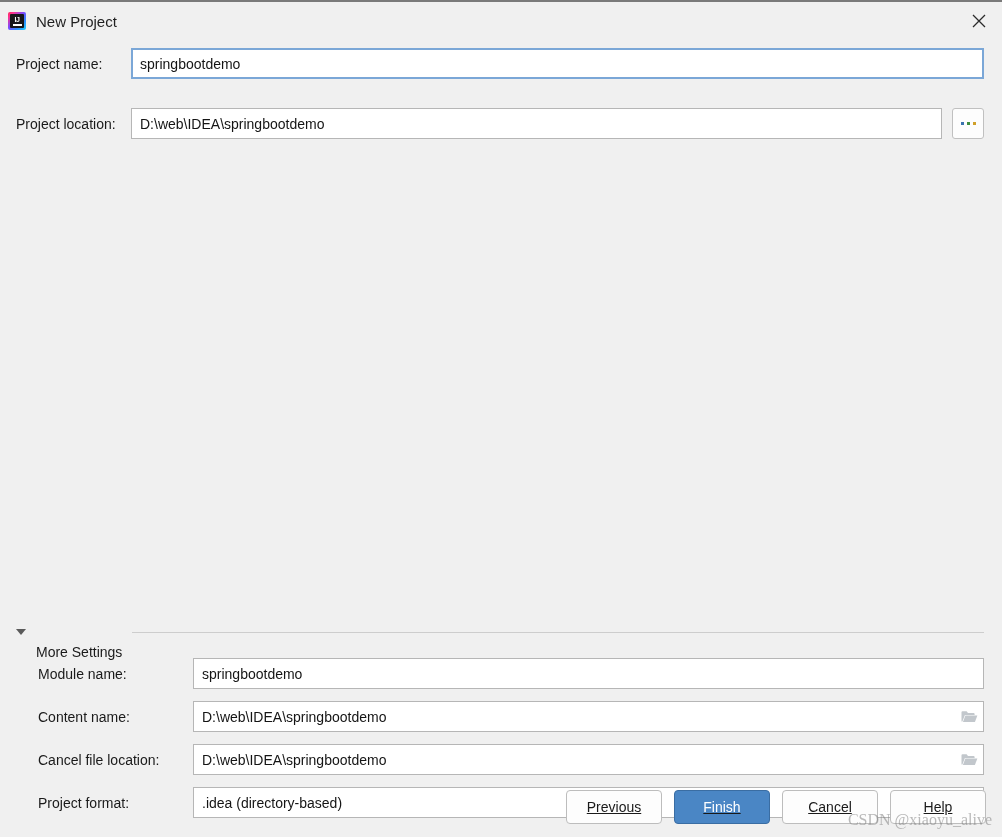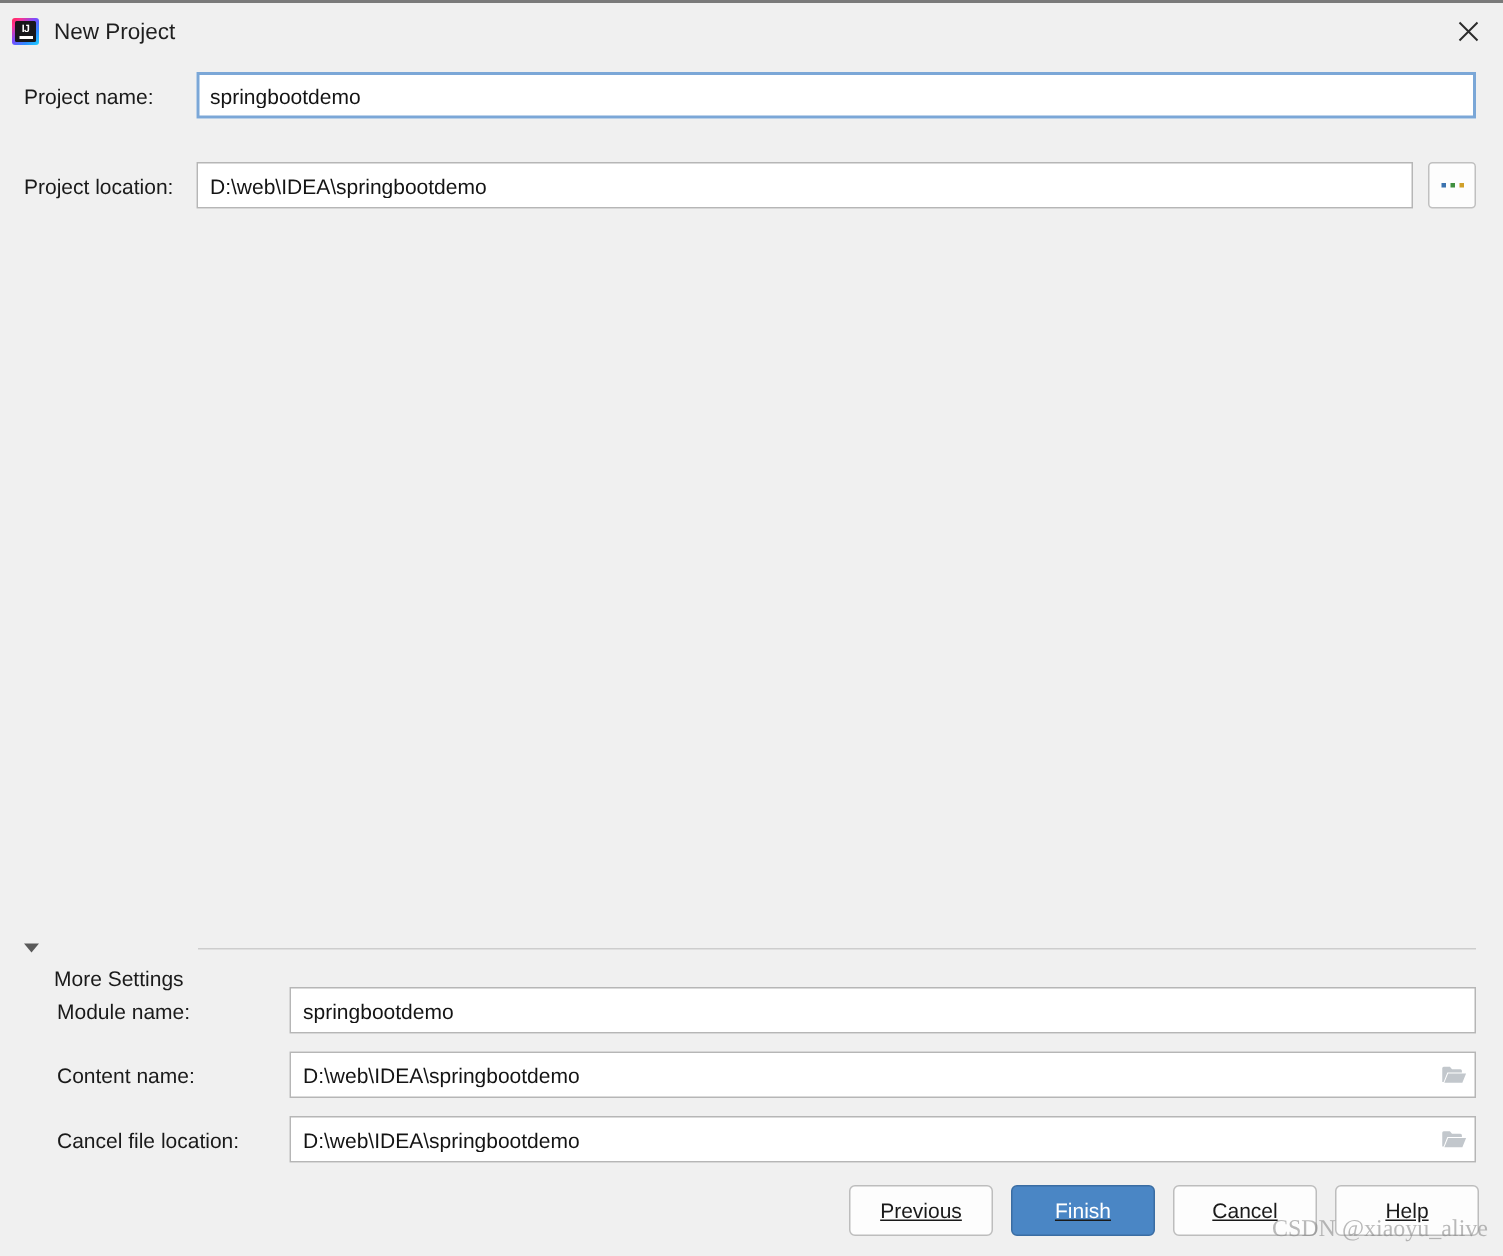--- a/index.html
+++ b/index.html
@@ -373,20 +373,29 @@
         <span class="val">D:\web\IDEA\springbootdemo</span>
         <span class="folder-ico">
           <svg width="17" height="13" viewBox="0 0 17 13" aria-hidden="true">
             <path d="M0.5 2.2 A1 1 0 0 1 1.5 1.2 L5.6 1.2 L7.0 2.9 L12.6 2.9 A1 1 0 0 1 13.6 3.9 L13.6 5.0 L3.9 5.0 L1.4 11.4 L0.5 11.4 Z" fill="#c2c7cc"></path>
             <path d="M4.4 5.6 L16.4 5.6 L13.9 11.9 L1.9 11.9 Z" fill="#c2c7cc"></path>
           </svg>
         </span>
       </div>
     </div>
 
+    <div class="srow">
+      <div class="slbl">Project format:</div>
+      <div class="sfield">
+        <span class="val">.idea (directory-based)</span>
+        <span class="caret-ico">
+            <span></span>
+          </span>
+      </div>
+    </div>
 
   </div>
 
   <div class="footer">
     <div class="btn">Previous</div>
     <div class="btn primary">Finish</div>
     <div class="btn">Cancel</div>
     <div class="btn">Help</div>
   </div>
 

